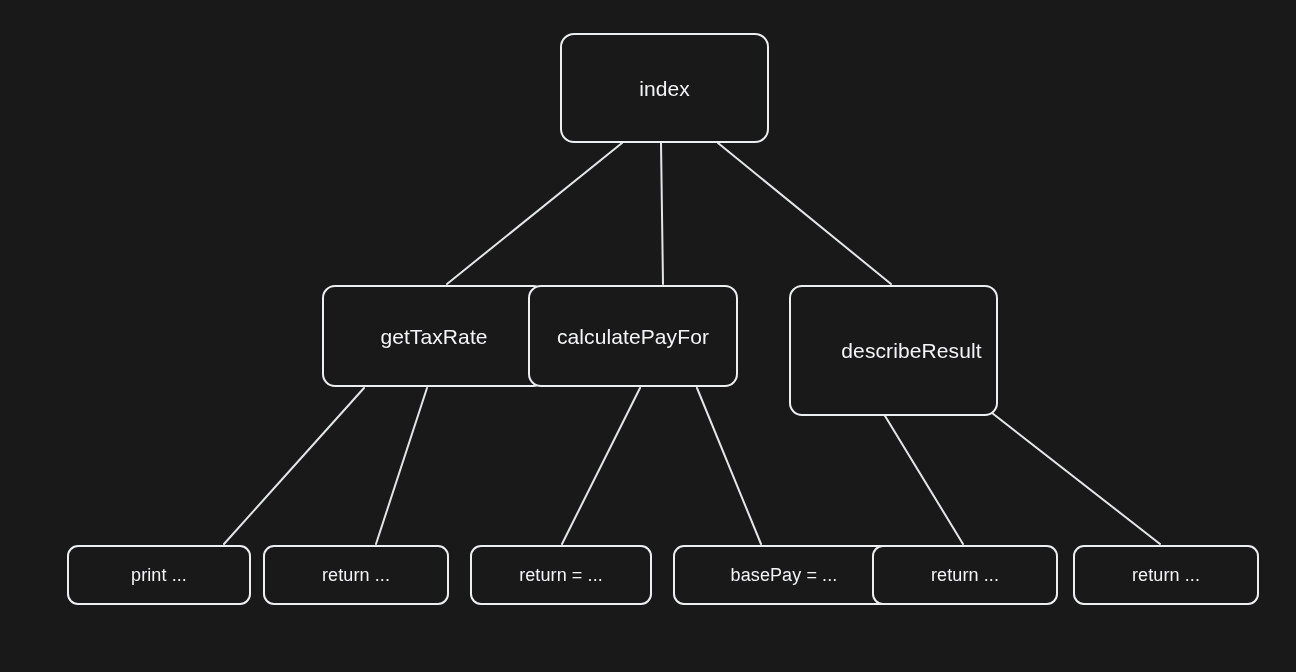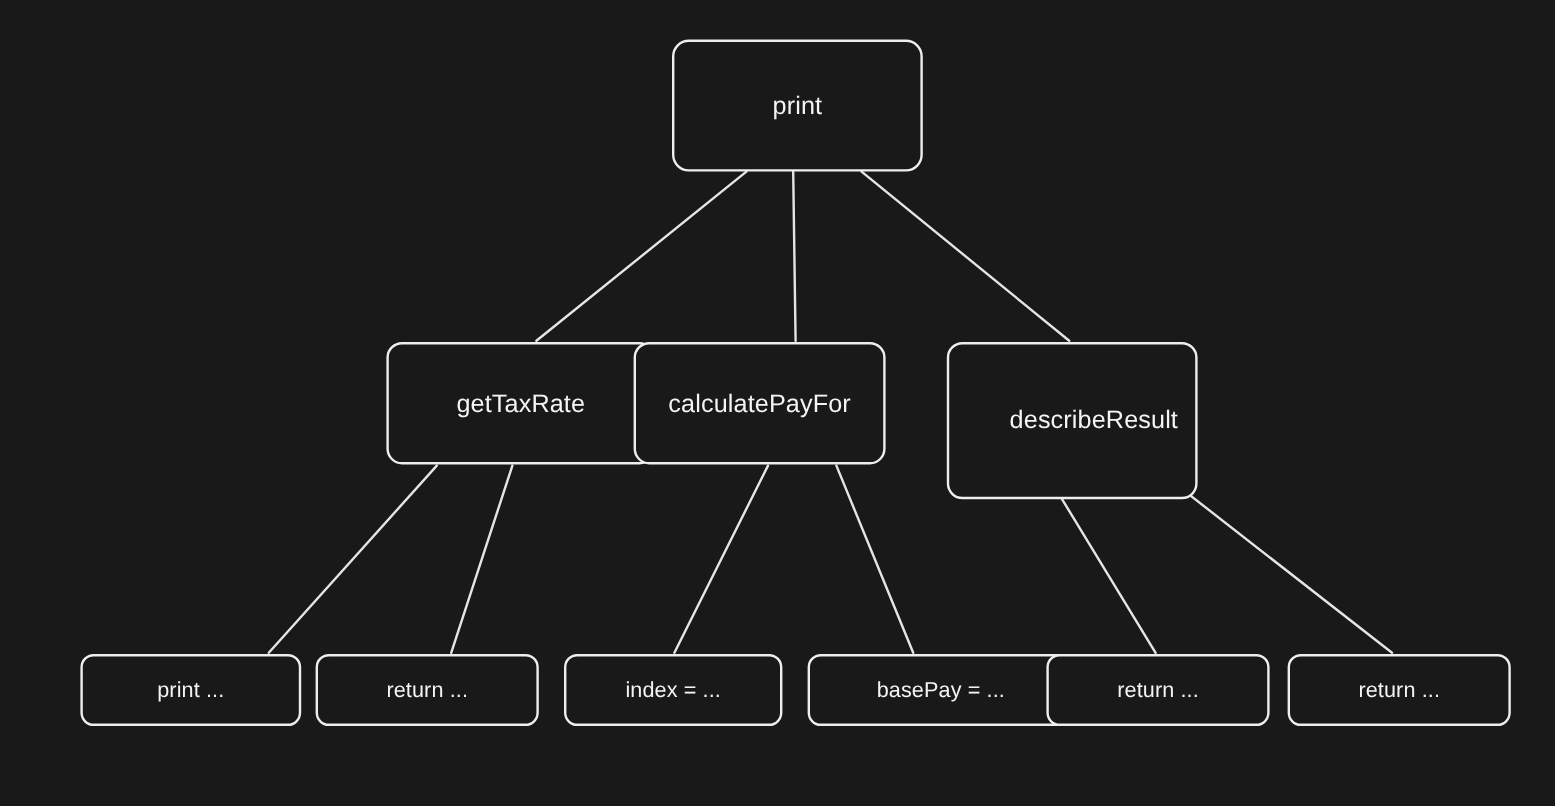--- a/index.html
+++ b/index.html
@@ -60,39 +60,39 @@
       <line x1="364" y1="388" x2="224" y2="544" stroke="#e3e6e7" stroke-width="2" stroke-linecap="round"></line>
       <line x1="427" y1="388" x2="376" y2="544" stroke="#e3e6e7" stroke-width="2" stroke-linecap="round"></line>
       <line x1="640" y1="388" x2="562" y2="544" stroke="#e3e6e7" stroke-width="2" stroke-linecap="round"></line>
       <line x1="697" y1="388" x2="761" y2="544" stroke="#e3e6e7" stroke-width="2" stroke-linecap="round"></line>
       <line x1="868" y1="388" x2="963" y2="544" stroke="#e3e6e7" stroke-width="2" stroke-linecap="round"></line>
       <line x1="960" y1="388" x2="1160" y2="544" stroke="#e3e6e7" stroke-width="2" stroke-linecap="round"></line>
     </svg>
 
   <div id="node-layer">
       <div class="node level-root" style="left: 560px; top: 33px; width: 209px; height: 110px;">
-        <span class="node-label">print</span>
+        <span class="node-label">index</span>
       </div>
       <div class="node level-mid" style="left: 322px; top: 285px; width: 224px; height: 102px;">
         <span class="node-label">getTaxRate</span>
       </div>
       <div class="node level-mid" style="left: 528px; top: 285px; width: 210px; height: 102px;">
         <span class="node-label">calculatePayFor</span>
       </div>
       <div class="node level-mid" style="left: 789px; top: 285px; width: 209px; height: 131px; padding-left: 36px;">
         <span class="node-label">describeResult</span>
       </div>
       <div class="node level-leaf" style="left: 67px; top: 545px; width: 184px; height: 60px;">
         <span class="node-label">print ...</span>
       </div>
       <div class="node level-leaf" style="left: 263px; top: 545px; width: 186px; height: 60px;">
         <span class="node-label">return ...</span>
       </div>
       <div class="node level-leaf" style="left: 470px; top: 545px; width: 182px; height: 60px;">
-        <span class="node-label">index = ...</span>
+        <span class="node-label">return = ...</span>
       </div>
       <div class="node level-leaf" style="left: 673px; top: 545px; width: 222px; height: 60px;">
         <span class="node-label">basePay = ...</span>
       </div>
       <div class="node level-leaf" style="left: 872px; top: 545px; width: 186px; height: 60px;">
         <span class="node-label">return ...</span>
       </div>
       <div class="node level-leaf" style="left: 1073px; top: 545px; width: 186px; height: 60px;">
         <span class="node-label">return ...</span>
       </div>

